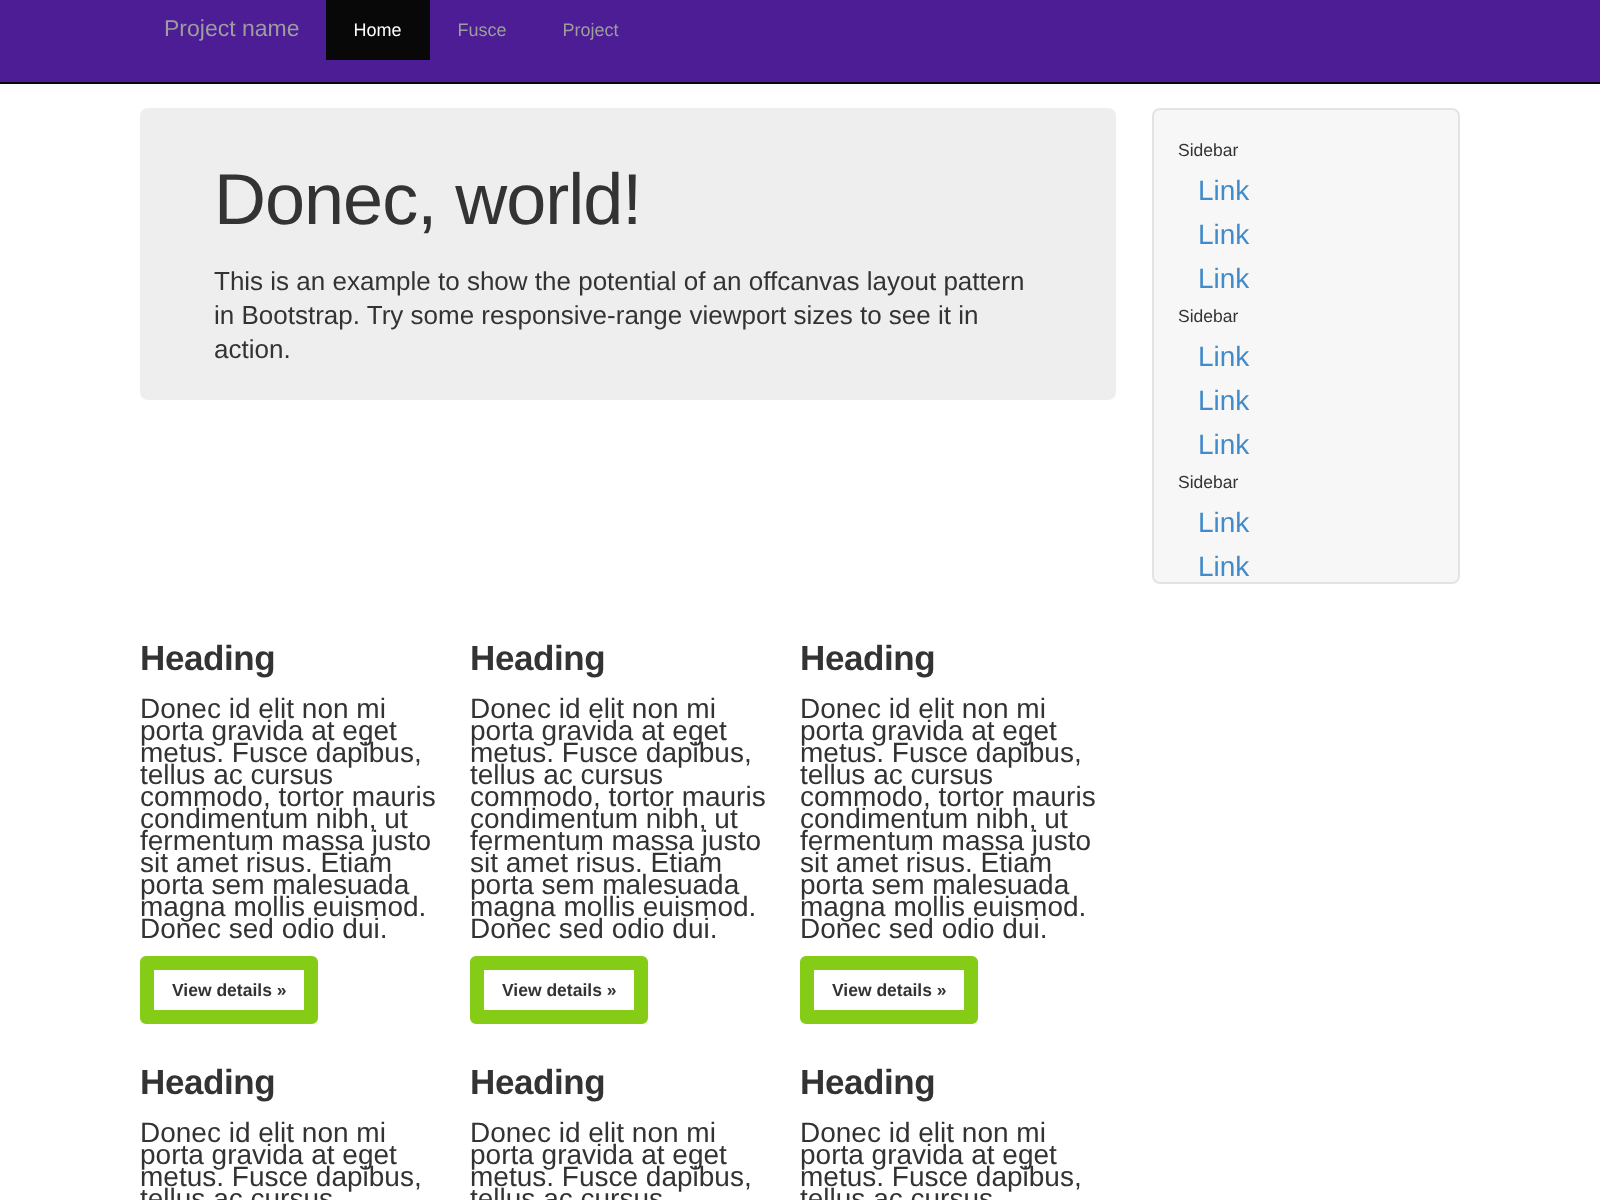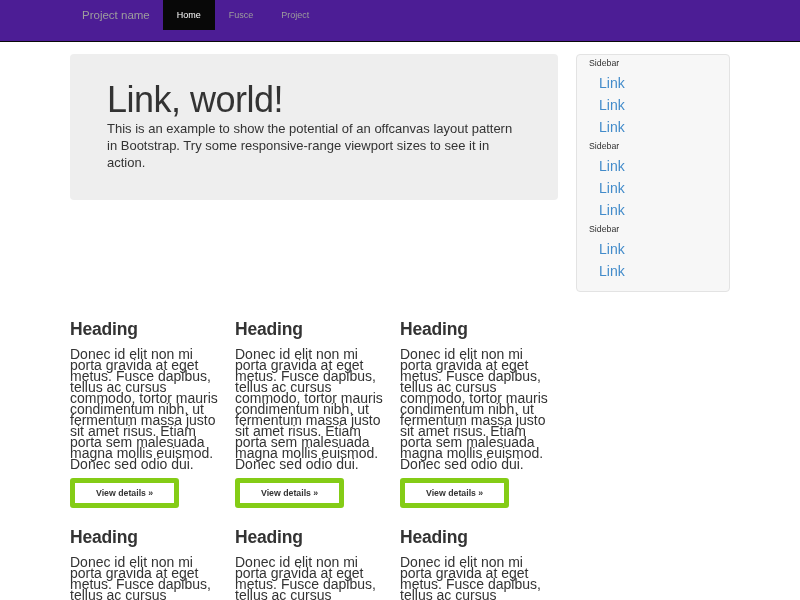--- a/index.html
+++ b/index.html
@@ -72,36 +72,36 @@
     flex: none;
   }
   .jumbotron h1 {
     font-size: 36px;
     font-weight: 500;
     color: #333333;
     line-height: 40px;
     letter-spacing: -0.5px;
   }
   .jumbotron p {
-    margin-top: 0;
+    margin-top: 12px;
     font-size: 13px;
     line-height: 17px;
     font-weight: 300;
     color: #333333;
     width: 416px;
   }
 
   
   .sidebar {
     width: 154px;
     height: 238px;
     background: #f7f7f7;
     border: 1px solid #e3e3e3;
     border-radius: 4px;
-    padding: 0 8px 8px 12px;
+    padding: 12px 8px 8px 12px;
     flex: none;
   }
   .sb-title {
     font-size: 8.75px;
     color: #333333;
     line-height: 17px;
   }
   .sb-link {
     display: block;
     font-size: 14px;
@@ -131,28 +131,28 @@
   .card p {
     font-size: 14px;
     line-height: 11px;
     color: #333333;
     margin-bottom: 8px;
     width: 156px;
   }
   .btn-default {
     display: inline-block;
     background: #ffffff;
-    border: 5px solid #84cc16;
+    border: 7px solid #84cc16;
     border-radius: 3px;
     color: #333333;
     font-family: "Liberation Sans", "DejaVu Sans", sans-serif;
     font-size: 8.75px;
     font-weight: bold;
     line-height: 10px;
-    padding: 5px 21px;
+    padding: 5px 9px;
     cursor: pointer;
   }
 </style>
 </head>
 <body>
 
 <nav class="navbar">
   <div class="nav-container">
     <a class="navbar-brand">Project name</a>
     <ul class="navbar-nav">
@@ -167,21 +167,21 @@
         </li>
     </ul>
   </div>
 </nav>
 
 <div class="container">
 
   <div class="top-row">
 
     <div class="jumbotron">
-      <h1>Link, world!</h1>
+      <h1>Donec, world!</h1>
       <p>This is an example to show the potential of an offcanvas layout pattern in Bootstrap. Try some responsive-range viewport sizes to see it in action.</p>
     </div>
 
     <div class="sidebar">
       <div class="sb-group">
         <div class="sb-title">Sidebar</div>
         <a class="sb-link">Link</a>
         <a class="sb-link">Link</a>
         <a class="sb-link">Link</a>
       </div>

